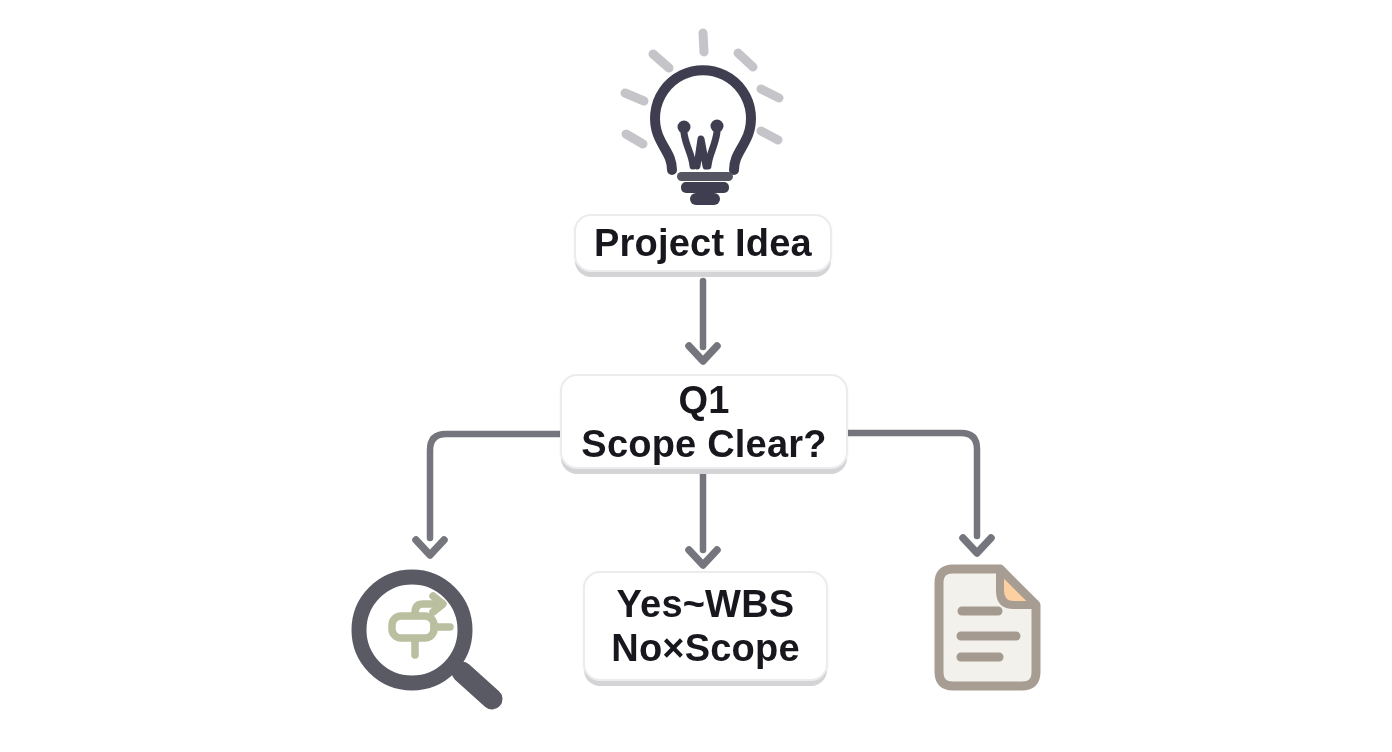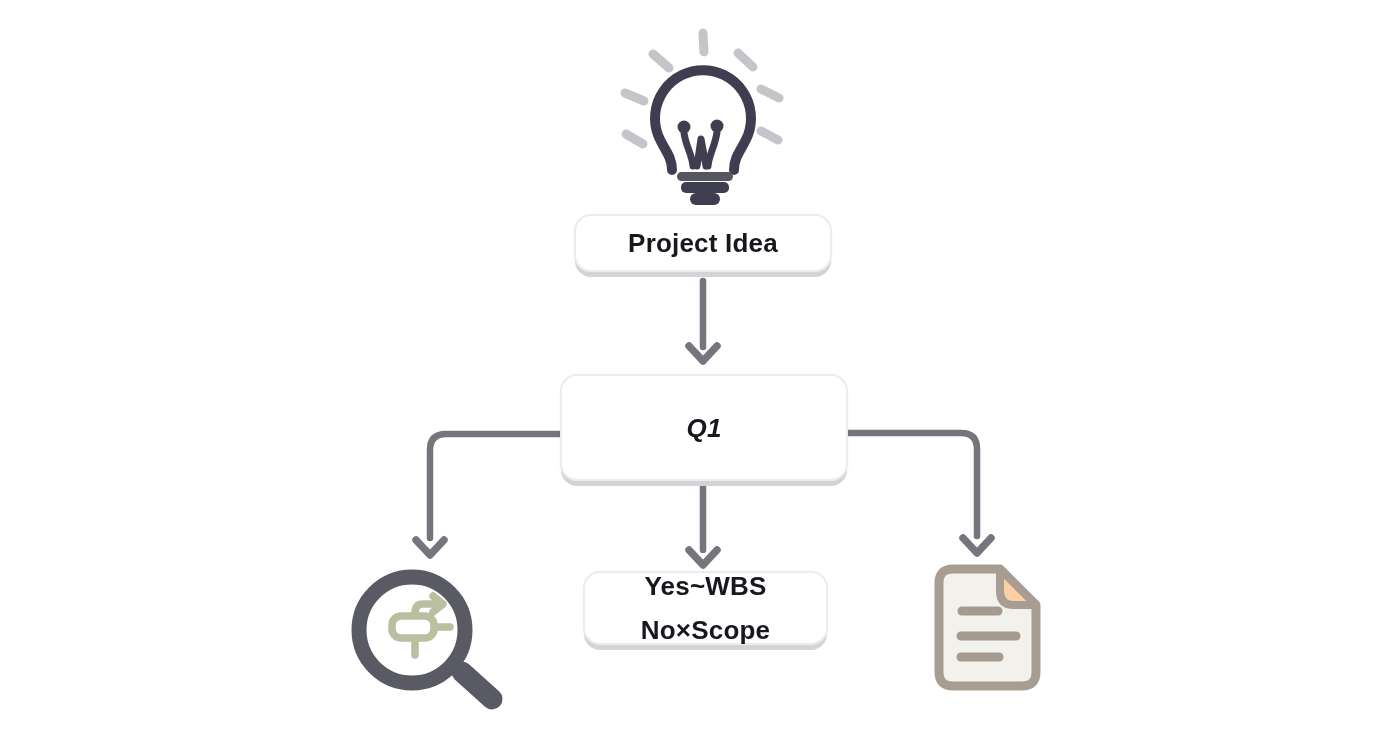--- a/index.html
+++ b/index.html
@@ -37,30 +37,30 @@
     border-radius: 17px;
     box-shadow: 0 6px 0 -1px var(--color-node-shadow), 0 1px 3px rgba(0,0,0,0.05);
     display: flex;
     flex-direction: column;
     align-items: center;
     justify-content: center;
     text-align: center;
   }
   .node .line {
     font-weight: 700;
-    font-size: 26px;
+    font-size: 38px;
     line-height: 44px;
     color: var(--color-text);
     letter-spacing: 0.2px;
     white-space: nowrap;
     text-align: center;
   }
   .node-idea     { left: 574px; top: 214px; width: 258px; height: 58px; }
-  .node-question { left: 560px; top: 374px; width: 288px; height: 107px; font-style: italic; }
-  .node-outcome  { left: 583px; top: 571px; width: 245px; height: 74px; }
+  .node-question { left: 560px; top: 374px; width: 288px; height: 95px; }
+  .node-outcome  { left: 583px; top: 571px; width: 245px; height: 110px; }
   svg { display: block; position: absolute; }
   .svg-connectors { left: 0; top: 0; }
   .svg-bulb      { left: 615px; top: 20px; }
   .svg-magnifier { left: 342px; top: 556px; }
   .svg-document  { left: 925px; top: 555px; }
 </style>
 </head>
 <body>
 
 <div class="canvas">
@@ -104,20 +104,21 @@
       <rect x="75" y="173" width="30" height="12" rx="6" style="fill: var(--color-bulb-outline)"></rect>
     </g>
   </svg>
 
   <div class="node node-idea">
     <span class="line">Project Idea</span>
   </div>
 
   <div class="node node-question">
     <span class="line">Q1</span>
+    <span class="line">Scope Clear?</span>
   </div>
 
   <svg class="svg-magnifier" width="175" height="162" viewBox="0 0 175 162">
     <circle cx="70" cy="74" r="53" fill="#ffffff" style="stroke: var(--color-magnifier)" stroke-width="15"></circle>
     <line x1="120" y1="116" x2="150" y2="143" style="stroke: var(--color-magnifier)" stroke-width="21" stroke-linecap="round"></line>
     <g fill="none" style="stroke: var(--color-magnifier-glyph)" stroke-width="7.5" stroke-linecap="round" stroke-linejoin="round">
       <path d="M73 99 L73 57 Q73 48 81 48 L97 48"></path>
       <path d="M91 40 L101 48 L91 56"></path>
       <rect x="50" y="60" width="42" height="22" rx="9" fill="#ffffff"></rect>
       <path d="M92 71 L108 71"></path>

